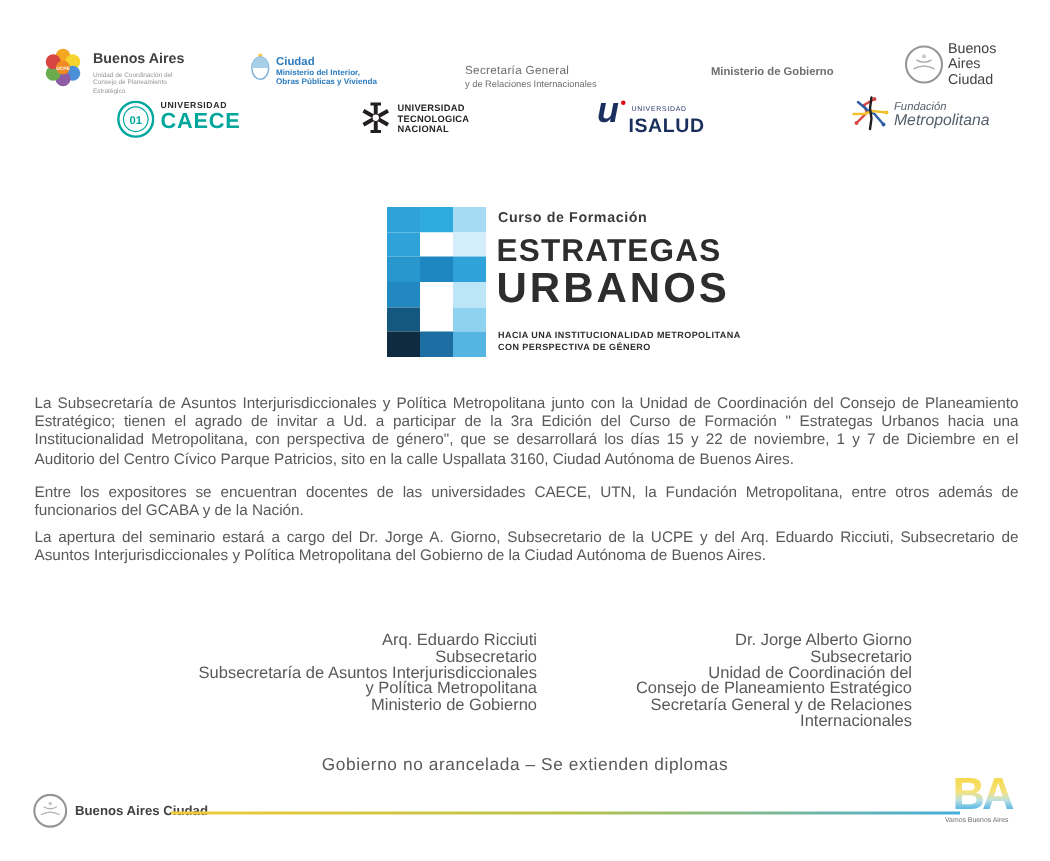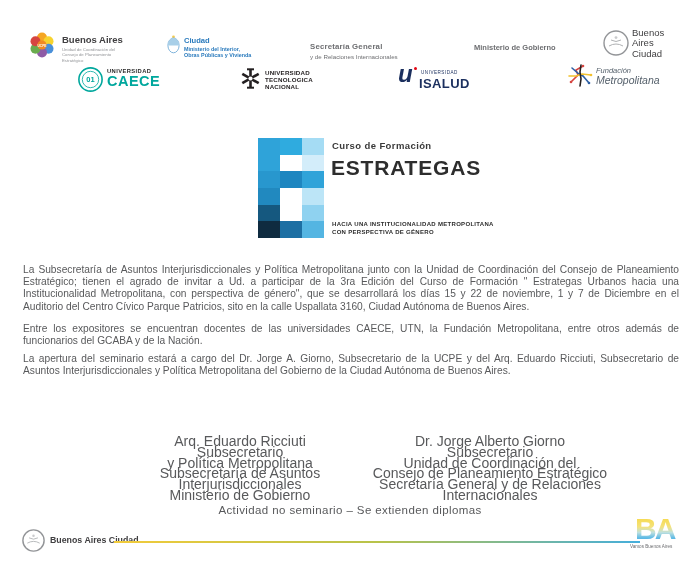--- a/index.html
+++ b/index.html
@@ -9,21 +9,21 @@
   .abs{position:absolute}
 
   
   .ucpe-icon{left:28px;top:31px}
   .ucpe-title{left:62px;top:34px;font-size:9.5px;font-weight:bold;color:#414042}
   .ucpe-sub{left:62px;top:47px;font-size:4.3px;line-height:5.3px;color:#939598}
   .cocamba-icon{left:167px;top:35px}
   .cocamba-title{left:184px;top:36px;font-size:7.6px;font-weight:bold;color:#2B7BBD}
   .cocamba-sub{left:184px;top:46px;font-size:5.4px;line-height:6.3px;font-weight:bold;color:#2B7BBD}
   .secretaria{left:310px;top:42px;color:#6d6e71}
-  .secretaria .l1{font-size:7.8px;font-weight:bold;letter-spacing:.2px}
+  .secretaria .l1{font-size:7.8px;font-weight:normal;letter-spacing:.2px}
   .secretaria .l2{font-size:6.2px;margin-top:1.5px}
   .gobierno{left:474px;top:43px;font-size:7.5px;font-weight:bold;color:#6d6e71}
   .ba-seal{left:603px;top:30px}
   .ba-text{left:632px;top:28px;font-size:9.5px;font-weight:normal;line-height:10.3px;color:#414042}
 
   
   .caece-seal{left:78px;top:67px}
   .caece-text{left:107px;top:68px}
   .caece-top{font-size:5.8px;font-weight:800;color:#2b2b2b;letter-spacing:.4px}
   .caece-name{font-size:14.5px;font-weight:800;color:#00A79D;letter-spacing:.5px;line-height:14px}
@@ -46,21 +46,21 @@
   .title2{left:331px;top:176px;font-size:28px;font-weight:800;color:#2d2d2d;letter-spacing:2px}
   .subtitle{left:332px;top:220px;font-size:6px;font-weight:bold;color:#2d2d2d;line-height:8.4px;letter-spacing:.3px}
 
   
   .body-text{left:23px;top:264px;width:656px;font-size:10.2px;line-height:12.2px;
              text-align:justify;color:#58595b}
   .body-text p{margin:0 0 6px}
   .body-text p:first-child{margin-bottom:10px}
 
   
-  .sig{width:236px;top:436px;text-align:center;font-size:14px;line-height:10.8px;color:#58595b}
+  .sig{width:236px;top:422px;text-align:right;font-size:11px;line-height:10.8px;color:#58595b}
   .sig-left{left:122px}
   .sig-right{left:372px}
 
   
   .note{left:0;top:504px;width:700px;text-align:center;font-size:11.5px;letter-spacing:.4px;color:#58595b}
   .footer-seal{left:22px;top:529px}
   .footer-brand{left:50px;top:535px;font-size:8.8px;font-weight:800;color:#414042}
   .footer-line{left:114px;top:541px;width:526px;height:2px}
   .ba-logo{left:634px;top:512px}
   .slogan{left:630px;top:544px;font-size:4.6px;color:#6d6e71}
@@ -194,47 +194,48 @@
       <div style="background: rgb(188, 229, 247);"></div>
       <div style="background: rgb(21, 88, 127);"></div>
       <div style="background: rgb(255, 255, 255);"></div>
       <div style="background: rgb(143, 210, 240);"></div>
       <div style="background: rgb(15, 43, 64);"></div>
       <div style="background: rgb(29, 111, 163);"></div>
       <div style="background: rgb(84, 181, 226);"></div>
     </div>
   <div class="abs kicker">Curso de Formación</div>
   <div class="abs title1">ESTRATEGAS</div>
+  <div class="abs title2">URBANOS</div>
   <div class="abs subtitle">
     <div>HACIA UNA INSTITUCIONALIDAD METROPOLITANA</div>
     <div>CON PERSPECTIVA DE GÉNERO</div>
   </div>
 
   <div class="abs body-text">
     <p>La Subsecretaría de Asuntos Interjurisdiccionales y Política Metropolitana junto con la Unidad de Coordinación del Consejo de Planeamiento Estratégico; tienen el agrado de invitar a Ud. a participar de la 3ra Edición del Curso de Formación " Estrategas Urbanos hacia una Institucionalidad Metropolitana, con perspectiva de género", que se desarrollará los días 15 y 22 de noviembre, 1 y 7 de Diciembre en el Auditorio del Centro Cívico Parque Patricios, sito en la calle Uspallata 3160, Ciudad Autónoma de Buenos Aires.</p>
     <p>Entre los expositores se encuentran docentes de las universidades CAECE, UTN, la Fundación Metropolitana, entre otros además de funcionarios del GCABA y de la Nación.</p>
     <p>La apertura del seminario estará a cargo del Dr. Jorge A. Giorno, Subsecretario de la UCPE y del Arq. Eduardo Ricciuti, Subsecretario de Asuntos Interjurisdiccionales y Política Metropolitana del Gobierno de la Ciudad Autónoma de Buenos Aires.</p>
   </div>
 
   <div class="abs sig sig-left">
     <div>Arq. Eduardo Ricciuti</div>
     <div>Subsecretario</div>
+    <div>Subsecretaría de Asuntos Interjurisdiccionales</div>
     <div>y Política Metropolitana</div>
-    <div>Subsecretaría de Asuntos Interjurisdiccionales</div>
     <div>Ministerio de Gobierno</div>
   </div>
   <div class="abs sig sig-right">
     <div>Dr. Jorge Alberto Giorno</div>
     <div>Subsecretario</div>
     <div>Unidad de Coordinación del</div>
     <div>Consejo de Planeamiento Estratégico</div>
     <div>Secretaría General y de Relaciones Internacionales</div>
   </div>
 
-  <div class="abs note">Actividad no seminario – Se extienden diplomas</div>
+  <div class="abs note">Gobierno no arancelada – Se extienden diplomas</div>
 
   <div class="abs footer-seal">
     <svg width="23" height="23" viewBox="0 0 26 26">
       <circle cx="13" cy="13" r="12" fill="#ffffff" stroke="#939598" stroke-width="1.6"></circle>
       <path d="M6 16 q7 -4 14 0" stroke="#b0b2b4" fill="none" stroke-width="1"></path>
       <path d="M8 10 q5 3 10 0" stroke="#b0b2b4" fill="none" stroke-width="1"></path>
       <circle cx="13" cy="7.6" r="1.4" fill="#c9cacc"></circle>
     </svg>
   </div>
   <div class="abs footer-brand">Buenos Aires Ciudad</div>

